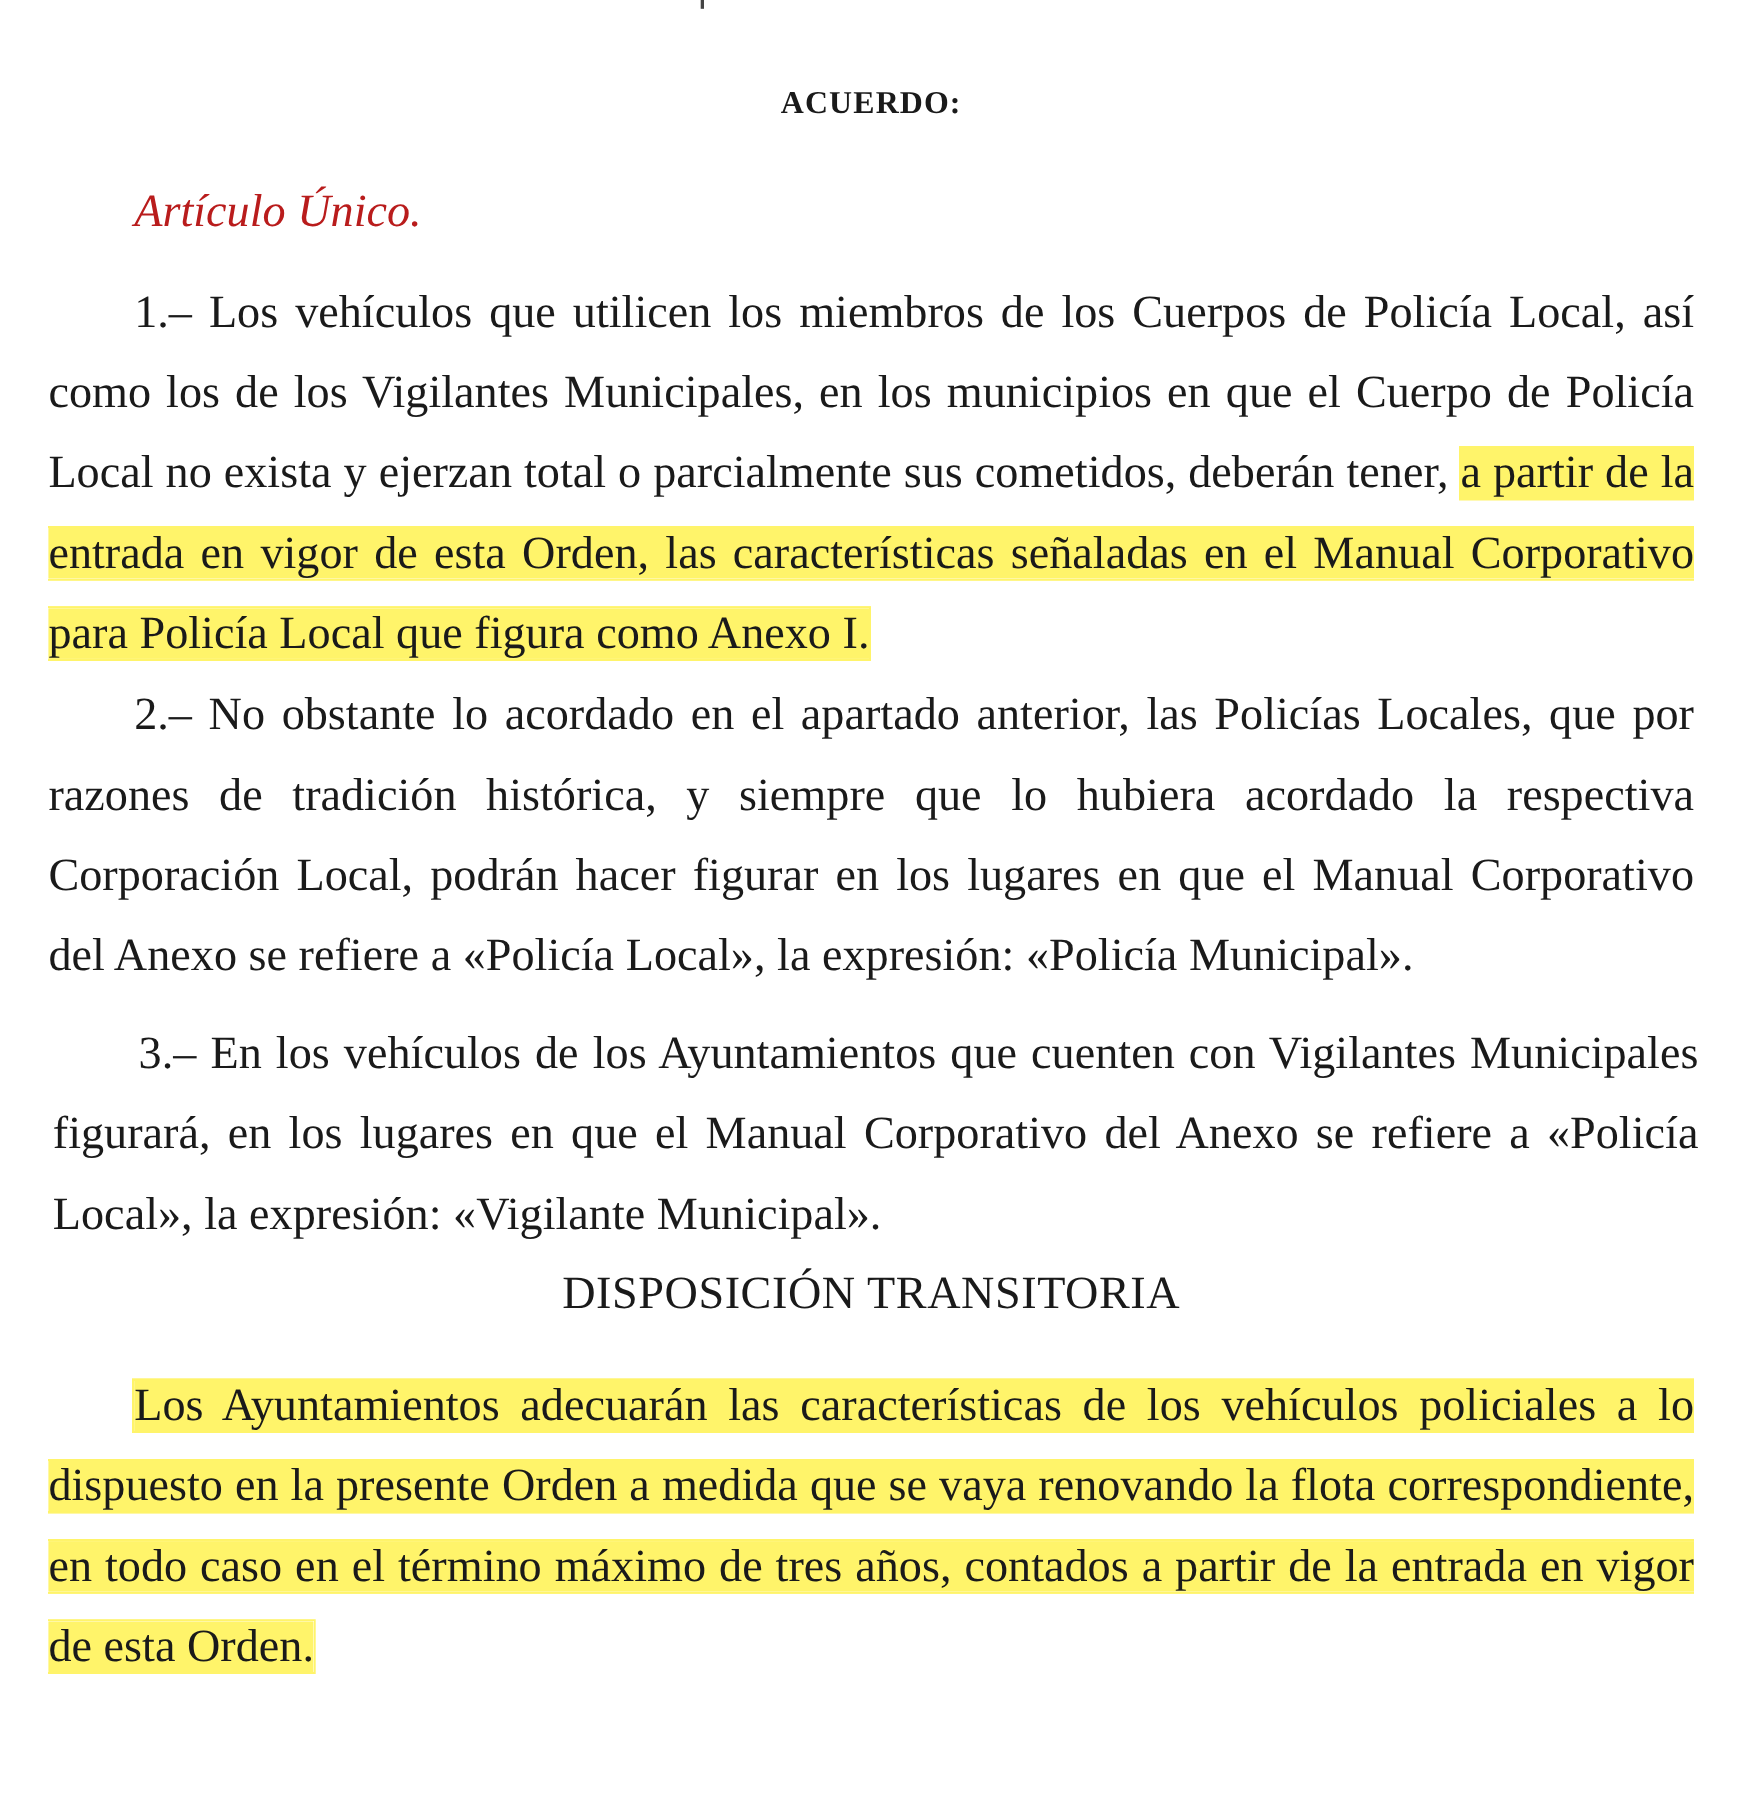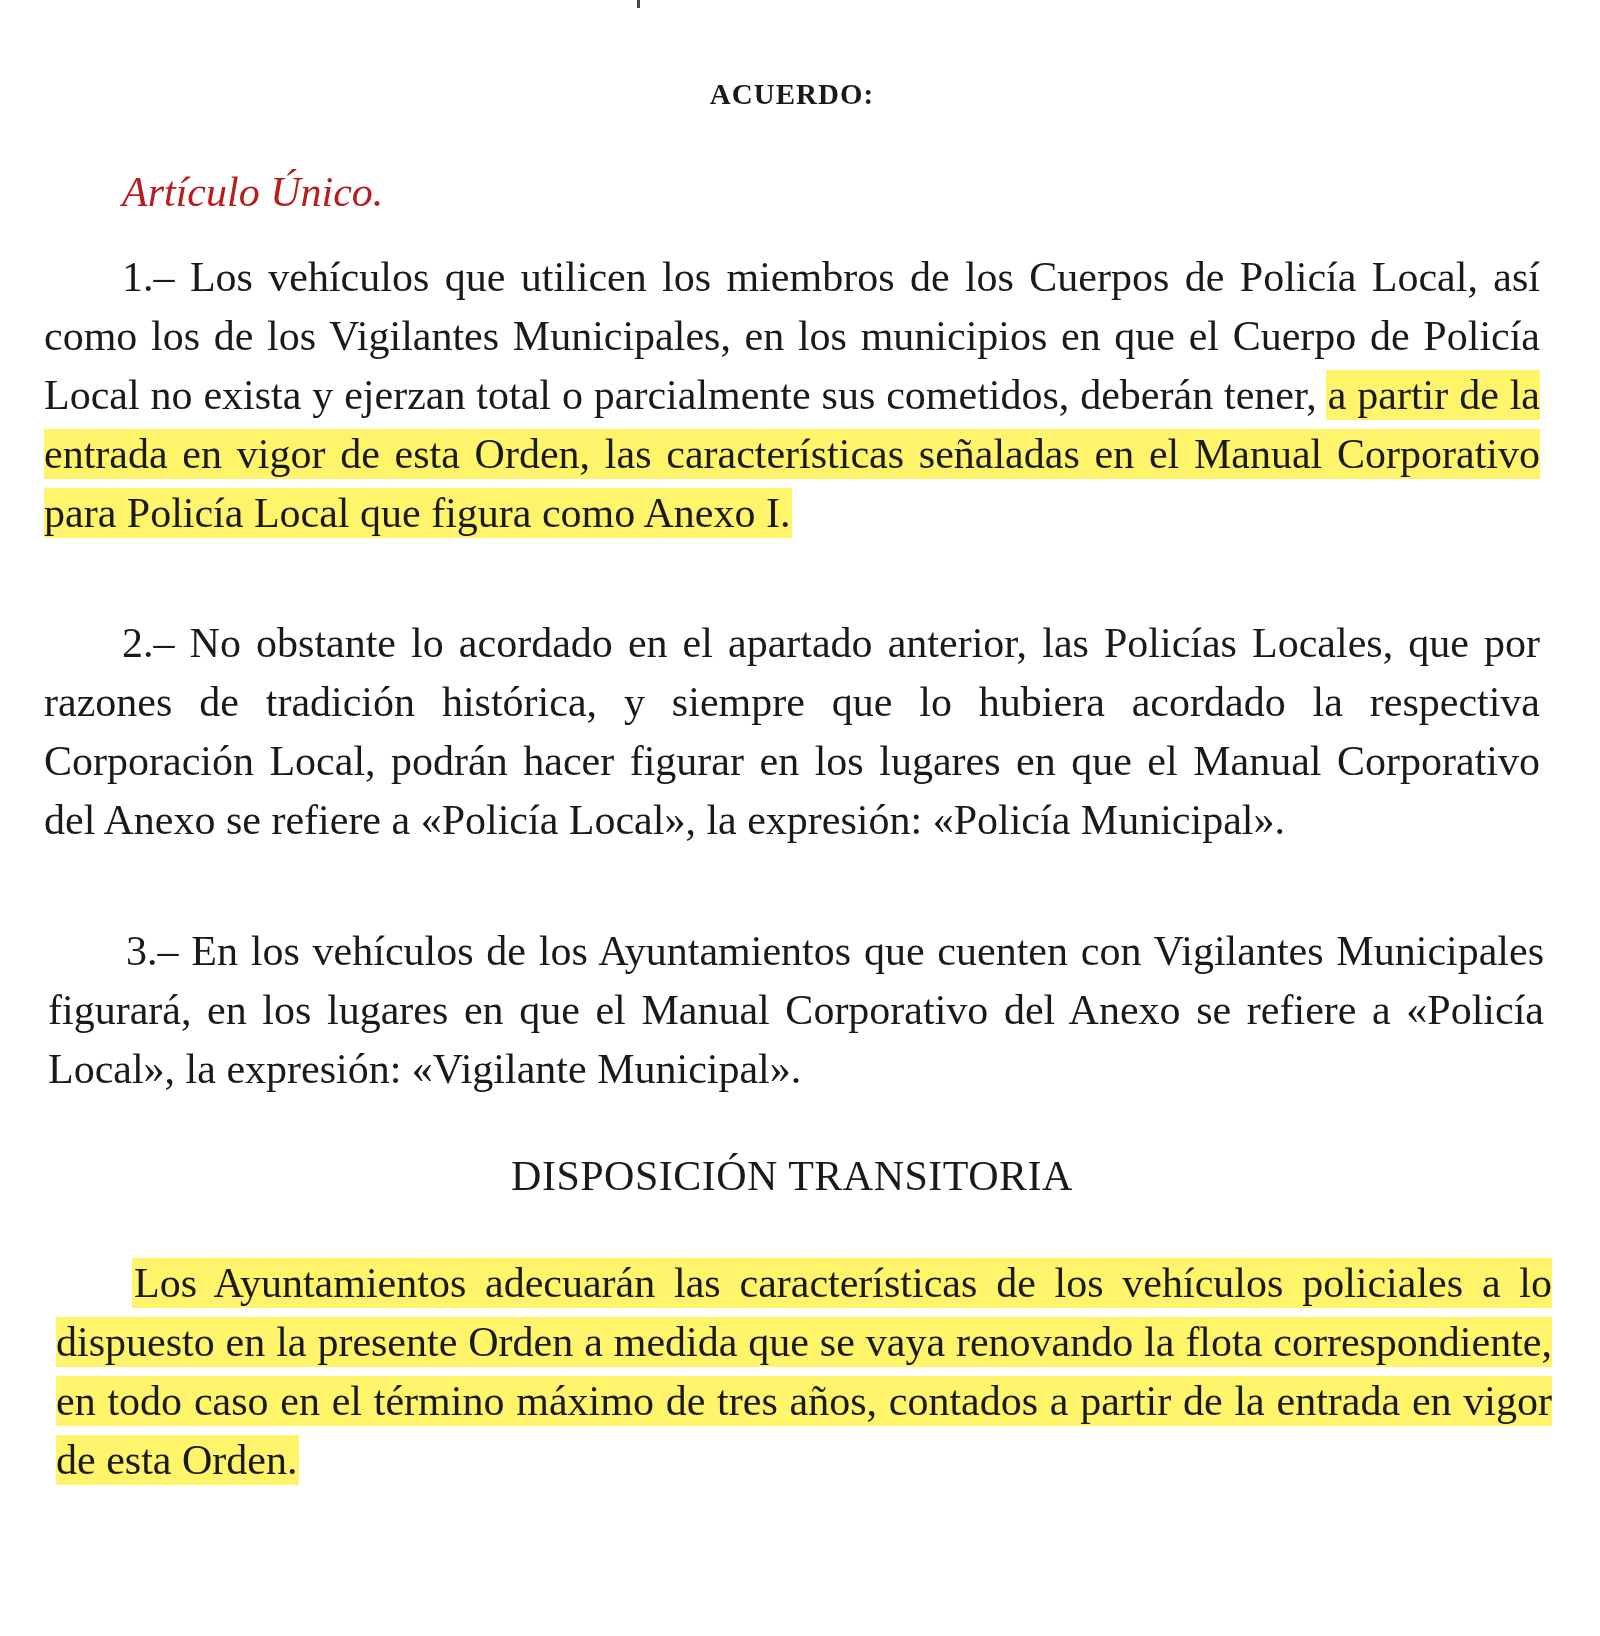--- a/index.html
+++ b/index.html
@@ -11,21 +11,21 @@
     .page { position: absolute; left: 44px; top: 0; width: 1496px; }
     .top-mark {
       position: absolute; left: 637px; top: 0; width: 3px; height: 8px; background: #444;
     }
     .heading {
       position: absolute; left: 0; width: 1496px; text-align: center;
     }
     .h-acuerdo { top: 78px; font-size: 29px; font-weight: bold; letter-spacing: 1px; }
     .h-articulo { position: absolute; left: 78px; top: 168px; font-size: 42px; font-style: italic; color: #b91c1c; }
     .para {
-      position: absolute; left: 0; width: 1496px; font-size: 42px; line-height: 59px;
+      position: absolute; left: 0; width: 1496px; font-size: 42px; line-height: 73px;
       text-align: justify; text-align-last: left;
     }
     .para .indent { display: inline-block; width: 78px; }
     .hl { background: #fff46a; box-shadow: 0 0 0 2px #fff46a; }
     .p1 { top: 248px; }
     .p2 { top: 614px; }
     .p3 { top: 918px; }
     .h-disp { top: 1152px; font-size: 42px; letter-spacing: 0.5px; }
     .p4 { top: 1242px; }
   </style>
@@ -39,14 +39,14 @@
   <div class="h-articulo">Artículo Único.</div>
 
   <p class="para p1" style="margin:0;"><span class="indent"></span><span>1.–</span><span> Los vehículos que utilicen los miembros de los Cuerpos de Policía Local, así como los de los Vigilantes Municipales, en los municipios en que el Cuerpo de Policía Local no exista y ejerzan total o parcialmente sus cometidos, deberán tener, </span><span class="hl">a partir de la entrada en vigor de esta Orden, las características señaladas en el Manual Corporativo para Policía Local que figura como Anexo I.</span></p>
 
   <p class="para p2" style="margin:0;"><span class="indent"></span><span>2.–</span><span> No obstante lo acordado en el apartado anterior, las Policías Locales, que por razones de tradición histórica, y siempre que lo hubiera acordado la respectiva Corporación Local, podrán hacer figurar en los lugares en que el Manual Corporativo del Anexo se refiere a «Policía Local», la expresión: «Policía Municipal».</span></p>
 
   <p class="para p3" style="margin:4px;"><span class="indent"></span><span>3.–</span><span> En los vehículos de los Ayuntamientos que cuenten con Vigilantes Municipales figurará, en los lugares en que el Manual Corporativo del Anexo se refiere a «Policía Local», la expresión: «Vigilante Municipal».</span></p>
 
   <div class="heading h-disp">DISPOSICIÓN TRANSITORIA</div>
 
-  <p class="para p4" style="margin:12px;"><span class="indent"></span><span class="hl">Los Ayuntamientos adecuarán las características de los vehículos policiales a lo dispuesto en la presente Orden a medida que se vaya renovando la flota correspondiente, en todo caso en el término máximo de tres años, contados a partir de la entrada en vigor de esta Orden.</span></p>
+  <p class="para p4" style="margin:0;"><span class="indent"></span><span class="hl">Los Ayuntamientos adecuarán las características de los vehículos policiales a lo dispuesto en la presente Orden a medida que se vaya renovando la flota correspondiente, en todo caso en el término máximo de tres años, contados a partir de la entrada en vigor de esta Orden.</span></p>
 </div>
 
 </body></html>

